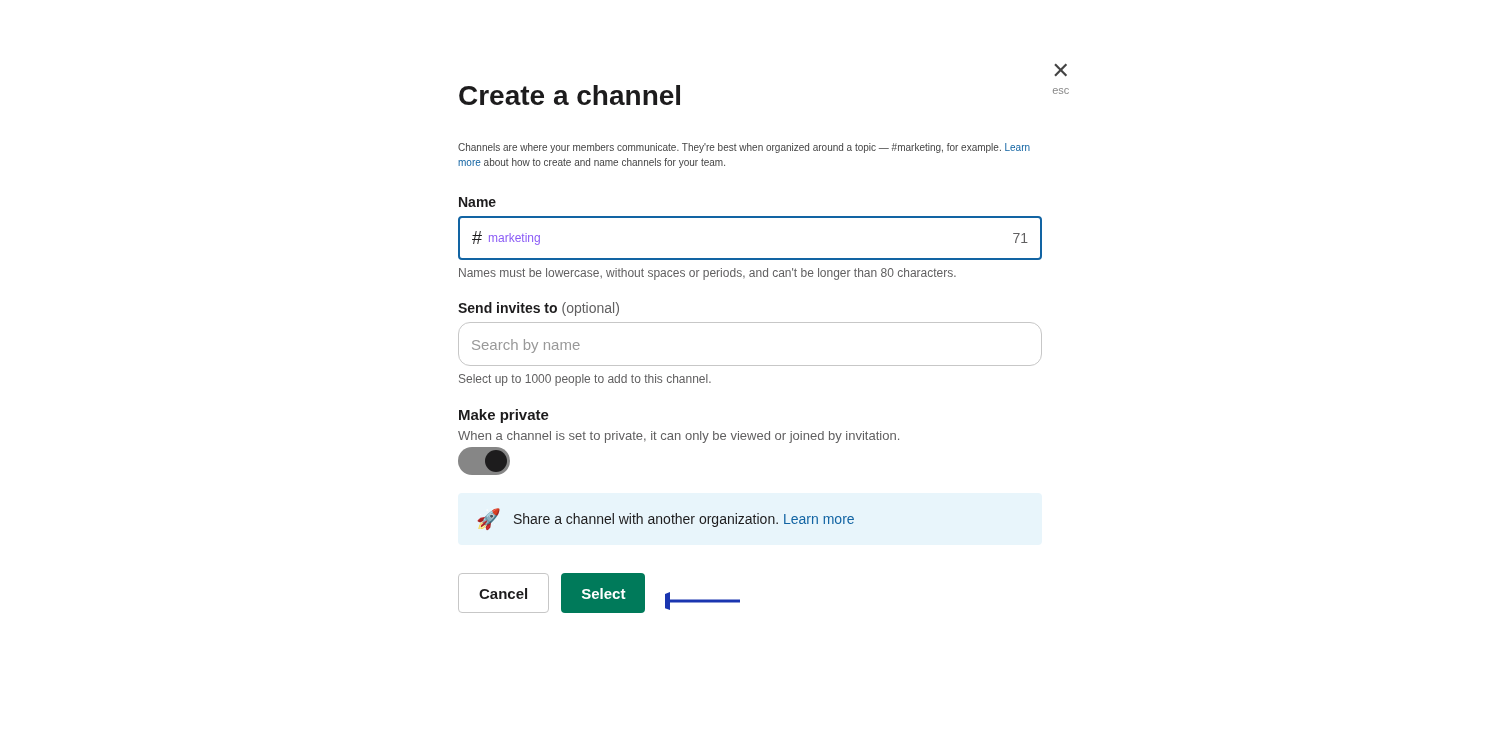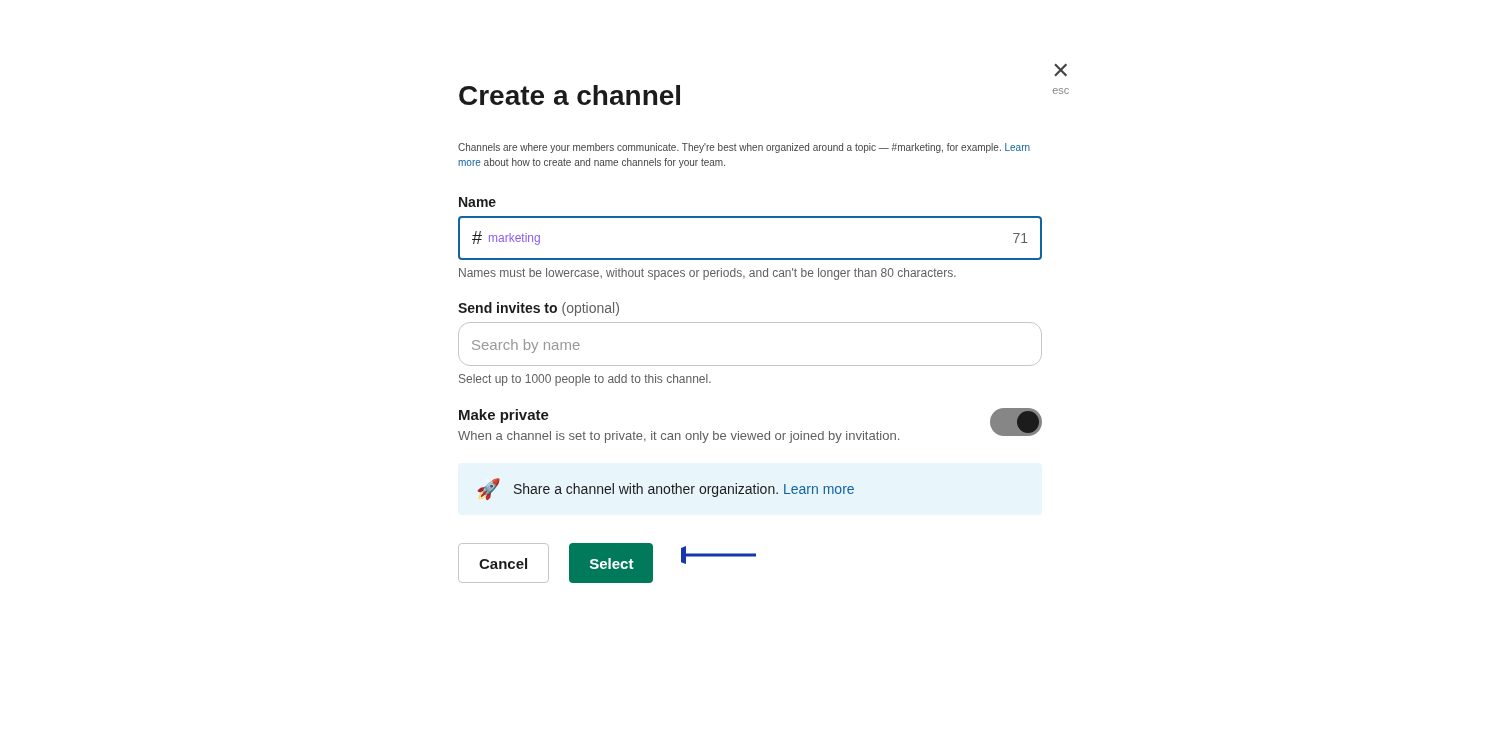--- a/index.html
+++ b/index.html
@@ -165,20 +165,21 @@
 
     .search-input::placeholder {
       color: #999;
     }
 
     .make-private-row {
       display: flex;
       align-items: flex-start;
       justify-content: flex-start;
       margin-bottom: 18px;
+      flex-direction: column;
     }
 
     .make-private-text {
       flex: 1;
       margin-right: 20px;
     }
 
     .make-private-label {
       font-size: 15px;
       font-weight: 700;
@@ -239,22 +240,22 @@
       color: #1d1c1d;
     }
 
     .share-text a {
       color: #1264a3;
       text-decoration: none;
     }
 
     .action-buttons {
       display: flex;
-      align-items: flex-start;
-      gap: 20px;
+      align-items: flex-end;
+      gap: 12px;
     }
 
     .btn-cancel {
       padding: 0 20px;
       height: 40px;
       border: 1px solid #c7c7c7;
       border-radius: 4px;
       background: #fff;
       font-size: 15px;
       font-weight: 700;

